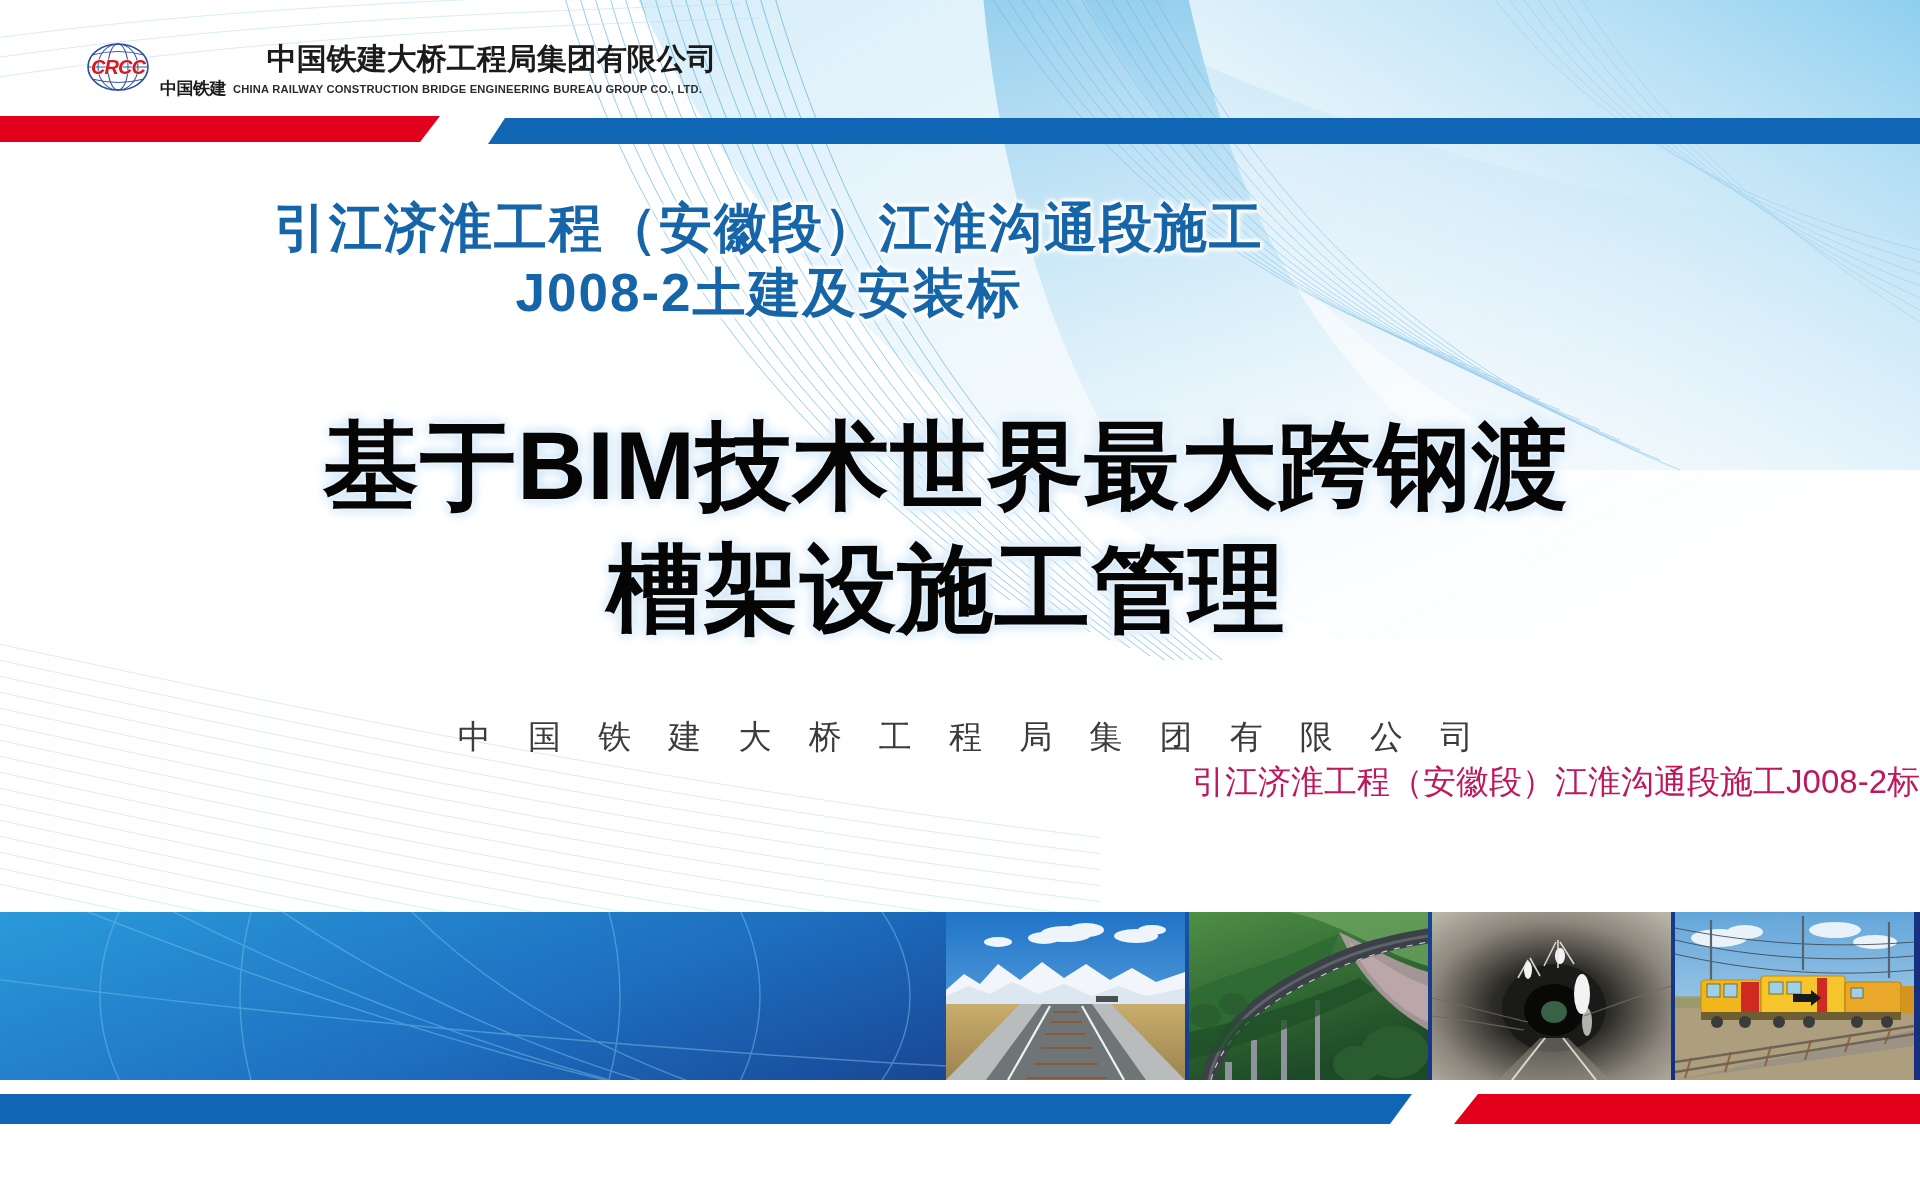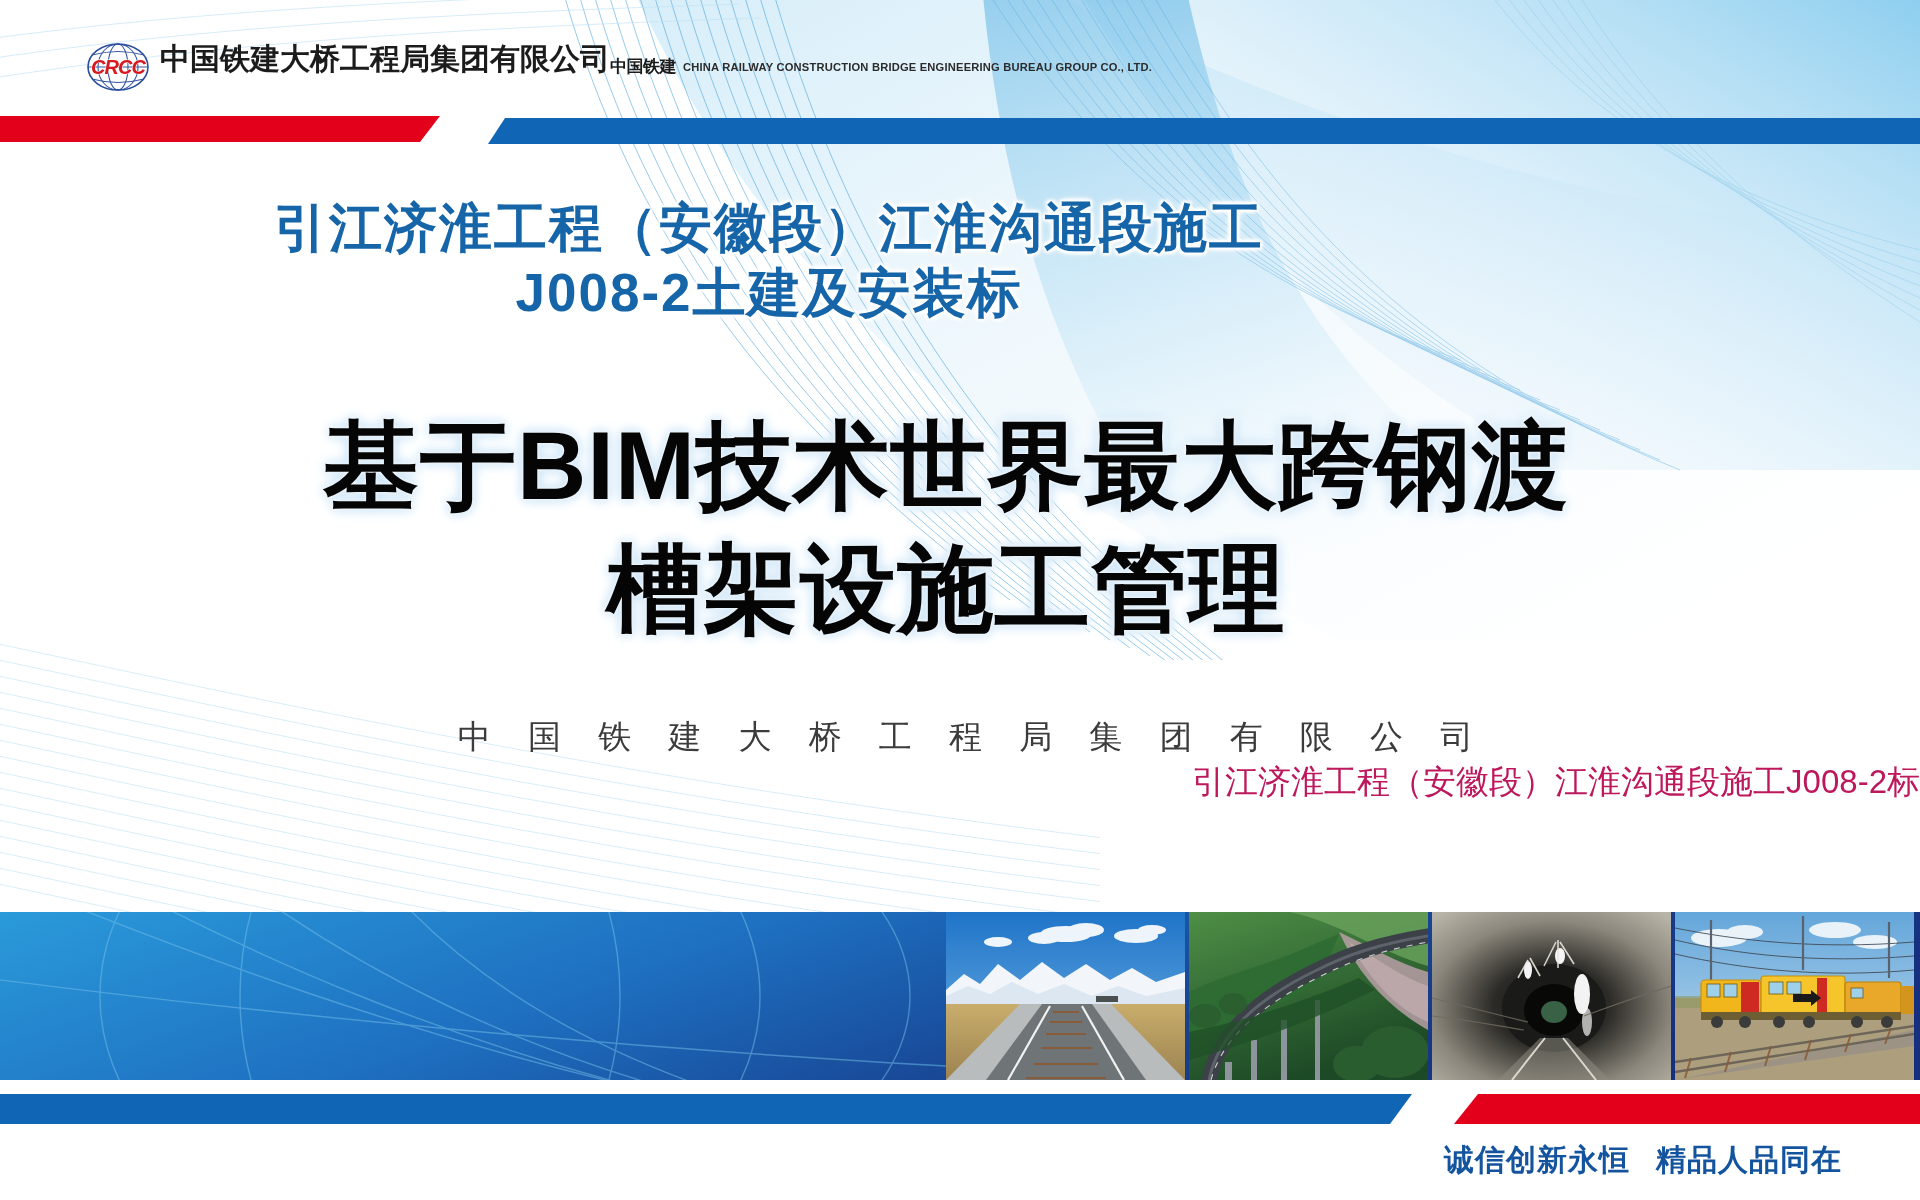--- a/index.html
+++ b/index.html
@@ -12,27 +12,27 @@
   }
   .slide{position:absolute;inset:0;width:1920px;height:1200px;background:#fff;overflow:hidden;}
 
   
   .bg-layer{position:absolute;inset:0;pointer-events:none;}
 
   
   .header{position:absolute;left:0;top:0;width:1920px;height:125px;z-index:30;}
   .logo-block{position:absolute;left:84px;top:40px;display:flex;align-items:flex-start;}
   .logo-emblem{width:68px;height:56px;flex:0 0 68px;position:relative;margin-right:8px;}
-  .logo-texts{display:flex;flex-direction:row;justify-content:flex-start;padding-top:3px;align-items:flex-end;}
+  .logo-texts{display:flex;flex-direction:column;justify-content:flex-start;padding-top:3px;align-items:flex-end;}
   .logo-cn{
     font-size:30px;font-weight:bold;color:#1b1b1b;line-height:1.05;
     letter-spacing:0px;white-space:nowrap;
     font-family:"Liberation Sans","DejaVu Sans",sans-serif;
   }
-  .logo-sub-row{display:flex;align-items:flex-end;margin-top:13px;white-space:nowrap;}
+  .logo-sub-row{display:flex;align-items:flex-end;margin-top:5px;white-space:nowrap;}
   .logo-sub-cn{font-size:17px;font-weight:bold;color:#1b1b1b;letter-spacing:-0.5px;line-height:1;}
   .logo-sub-en{
     font-size:11.5px;font-weight:bold;color:#2b2b2b;line-height:1;
     letter-spacing:0.2px;margin-left:7px;padding-bottom:1px;
     transform:scaleX(0.97);transform-origin:left bottom;
     font-family:"Liberation Sans","DejaVu Sans",sans-serif;
   }
 
   
   .stripe-top{position:absolute;left:0;top:112px;width:1920px;height:34px;z-index:28;}
@@ -462,17 +462,14 @@
 
   <div class="stripe-bottom">
     <svg width="1920" height="42" viewBox="0 0 1920 42" xmlns="http://www.w3.org/2000/svg">
       <rect x="0" y="6" width="1445" height="30" fill="#1165b5"></rect>
       <polygon points="1412,6 1462,6 1440,36 1390,36" fill="#ffffff"></polygon>
       <rect x="1450" y="6" width="470" height="30" fill="#e3001b"></rect>
       <polygon points="1440,6 1478,6 1454,36 1416,36" fill="#ffffff"></polygon>
     </svg>
   </div>
 
-  <div class="slogan">
-    <span>诚信创新永恒</span><span class="gap"></span><span>精品人品同在</span>
-  </div>
 
 </div>
 
 </body></html>

